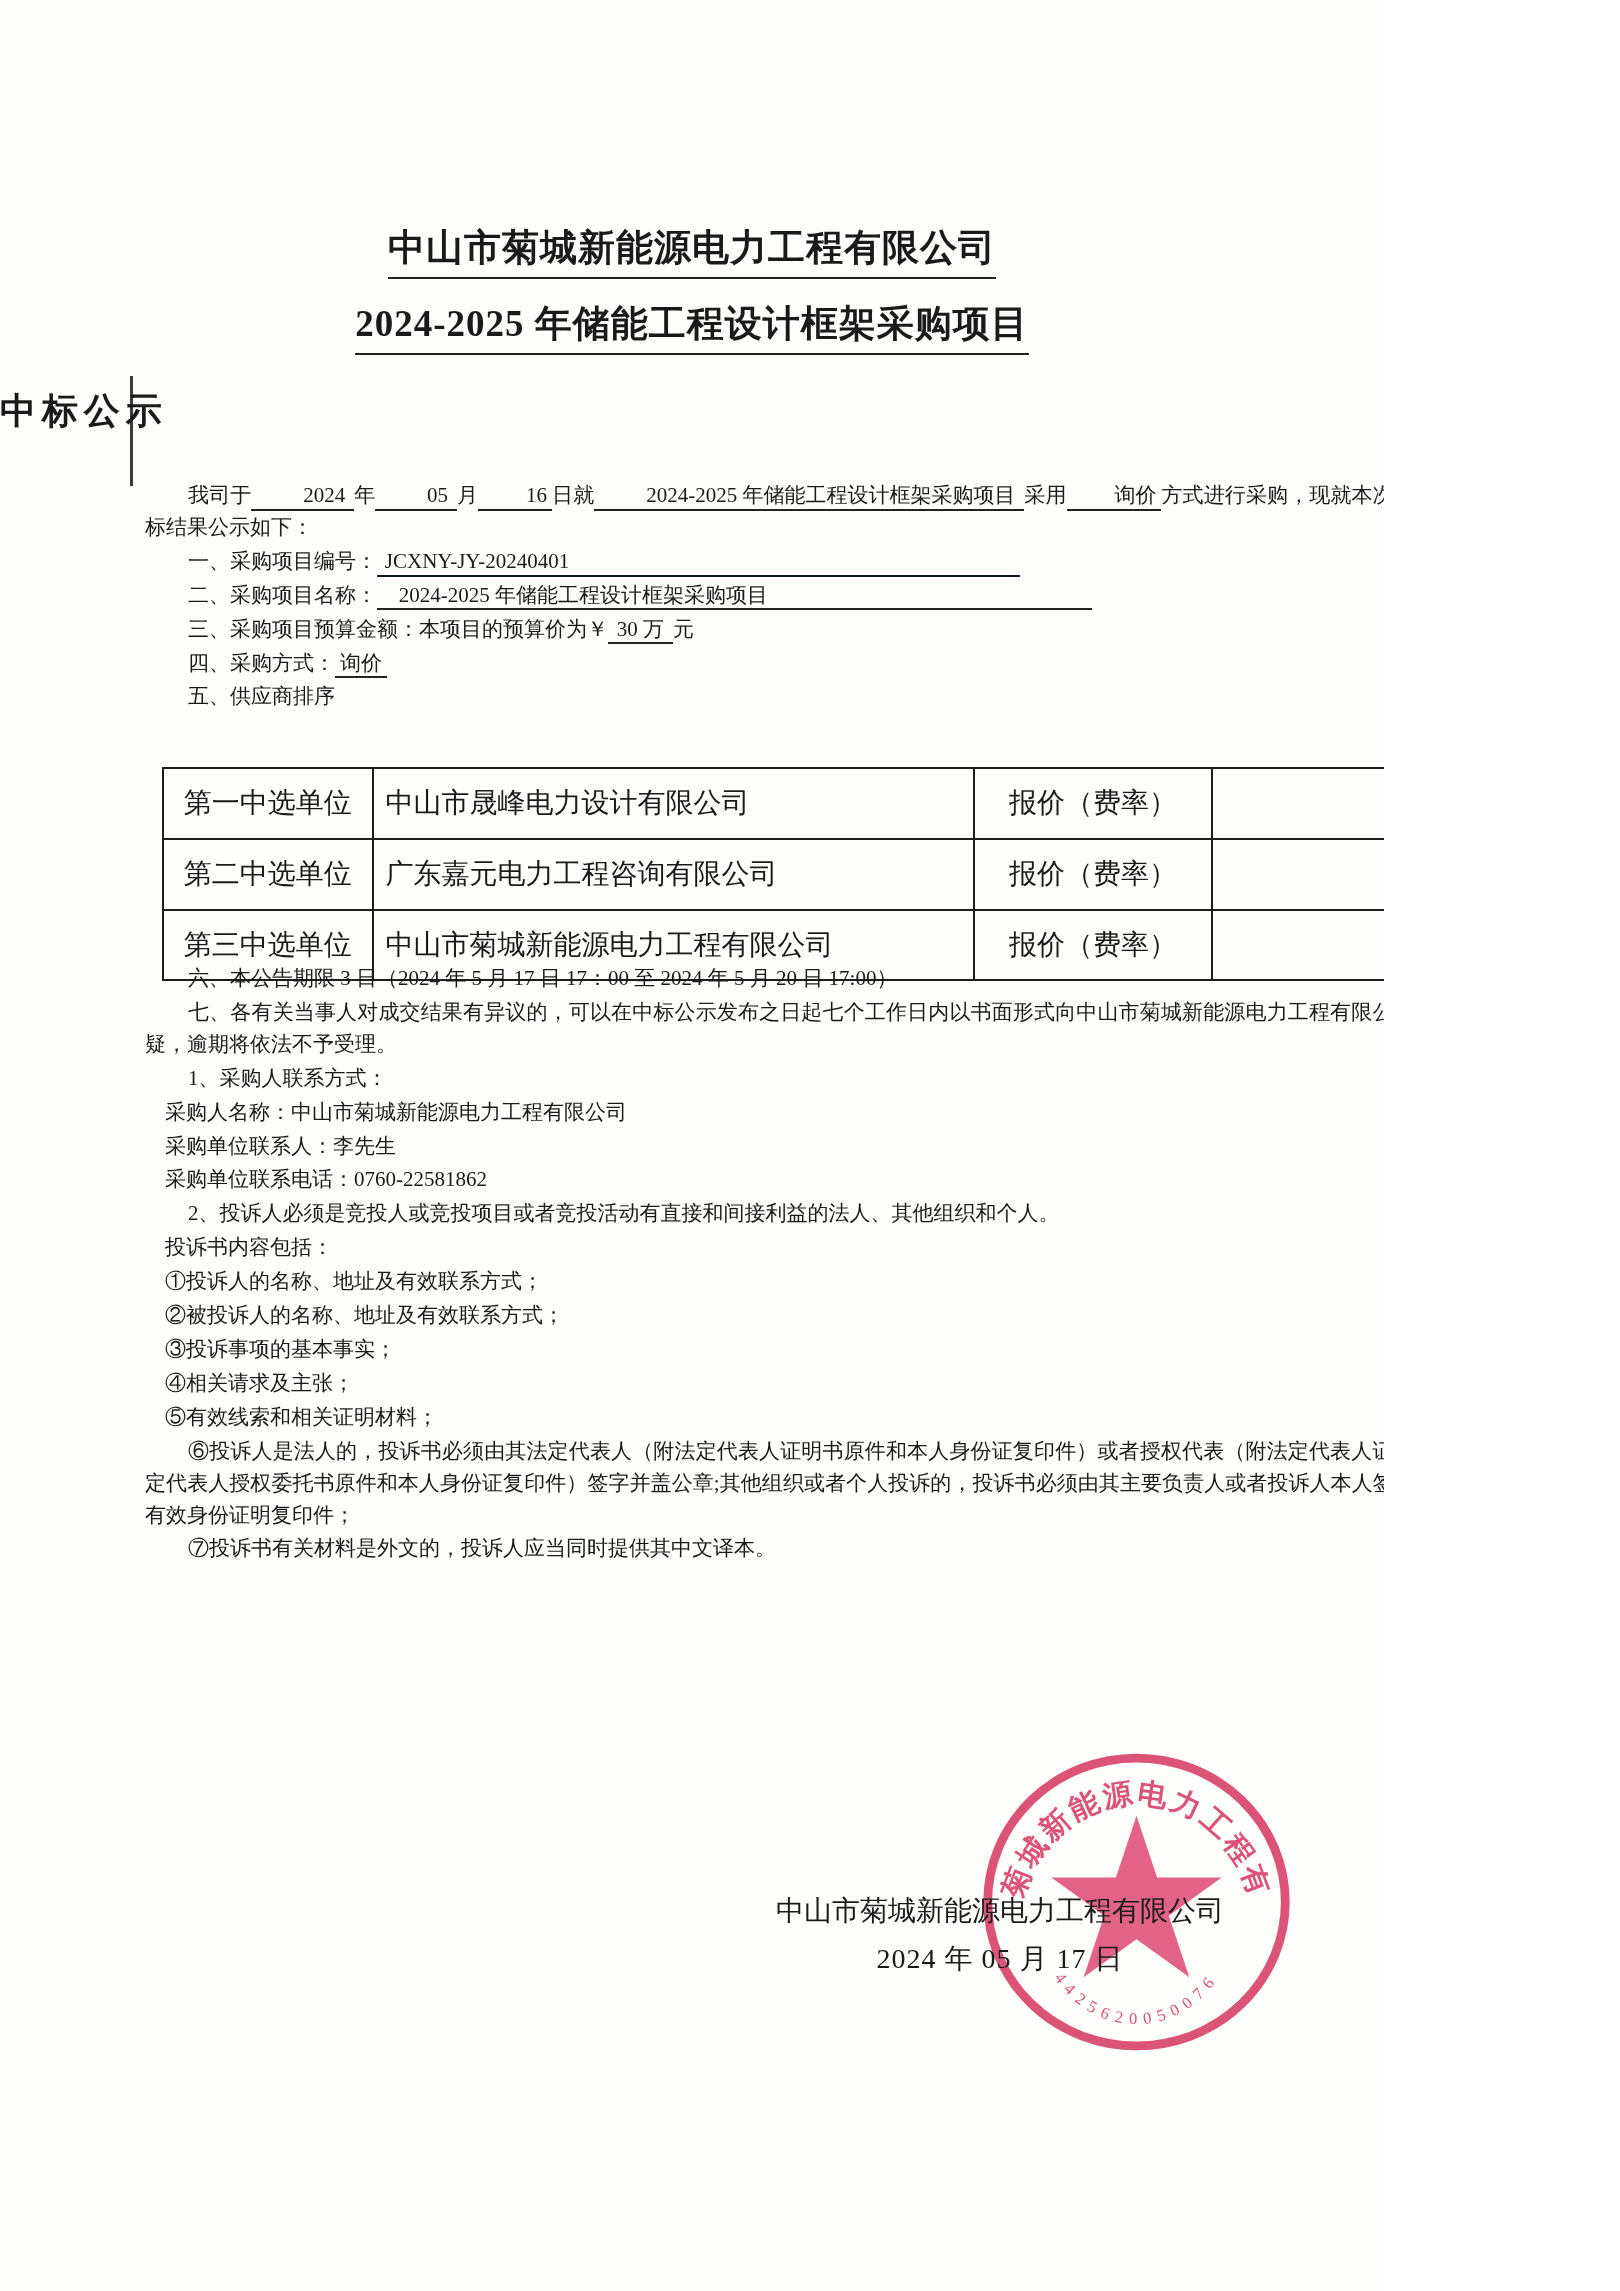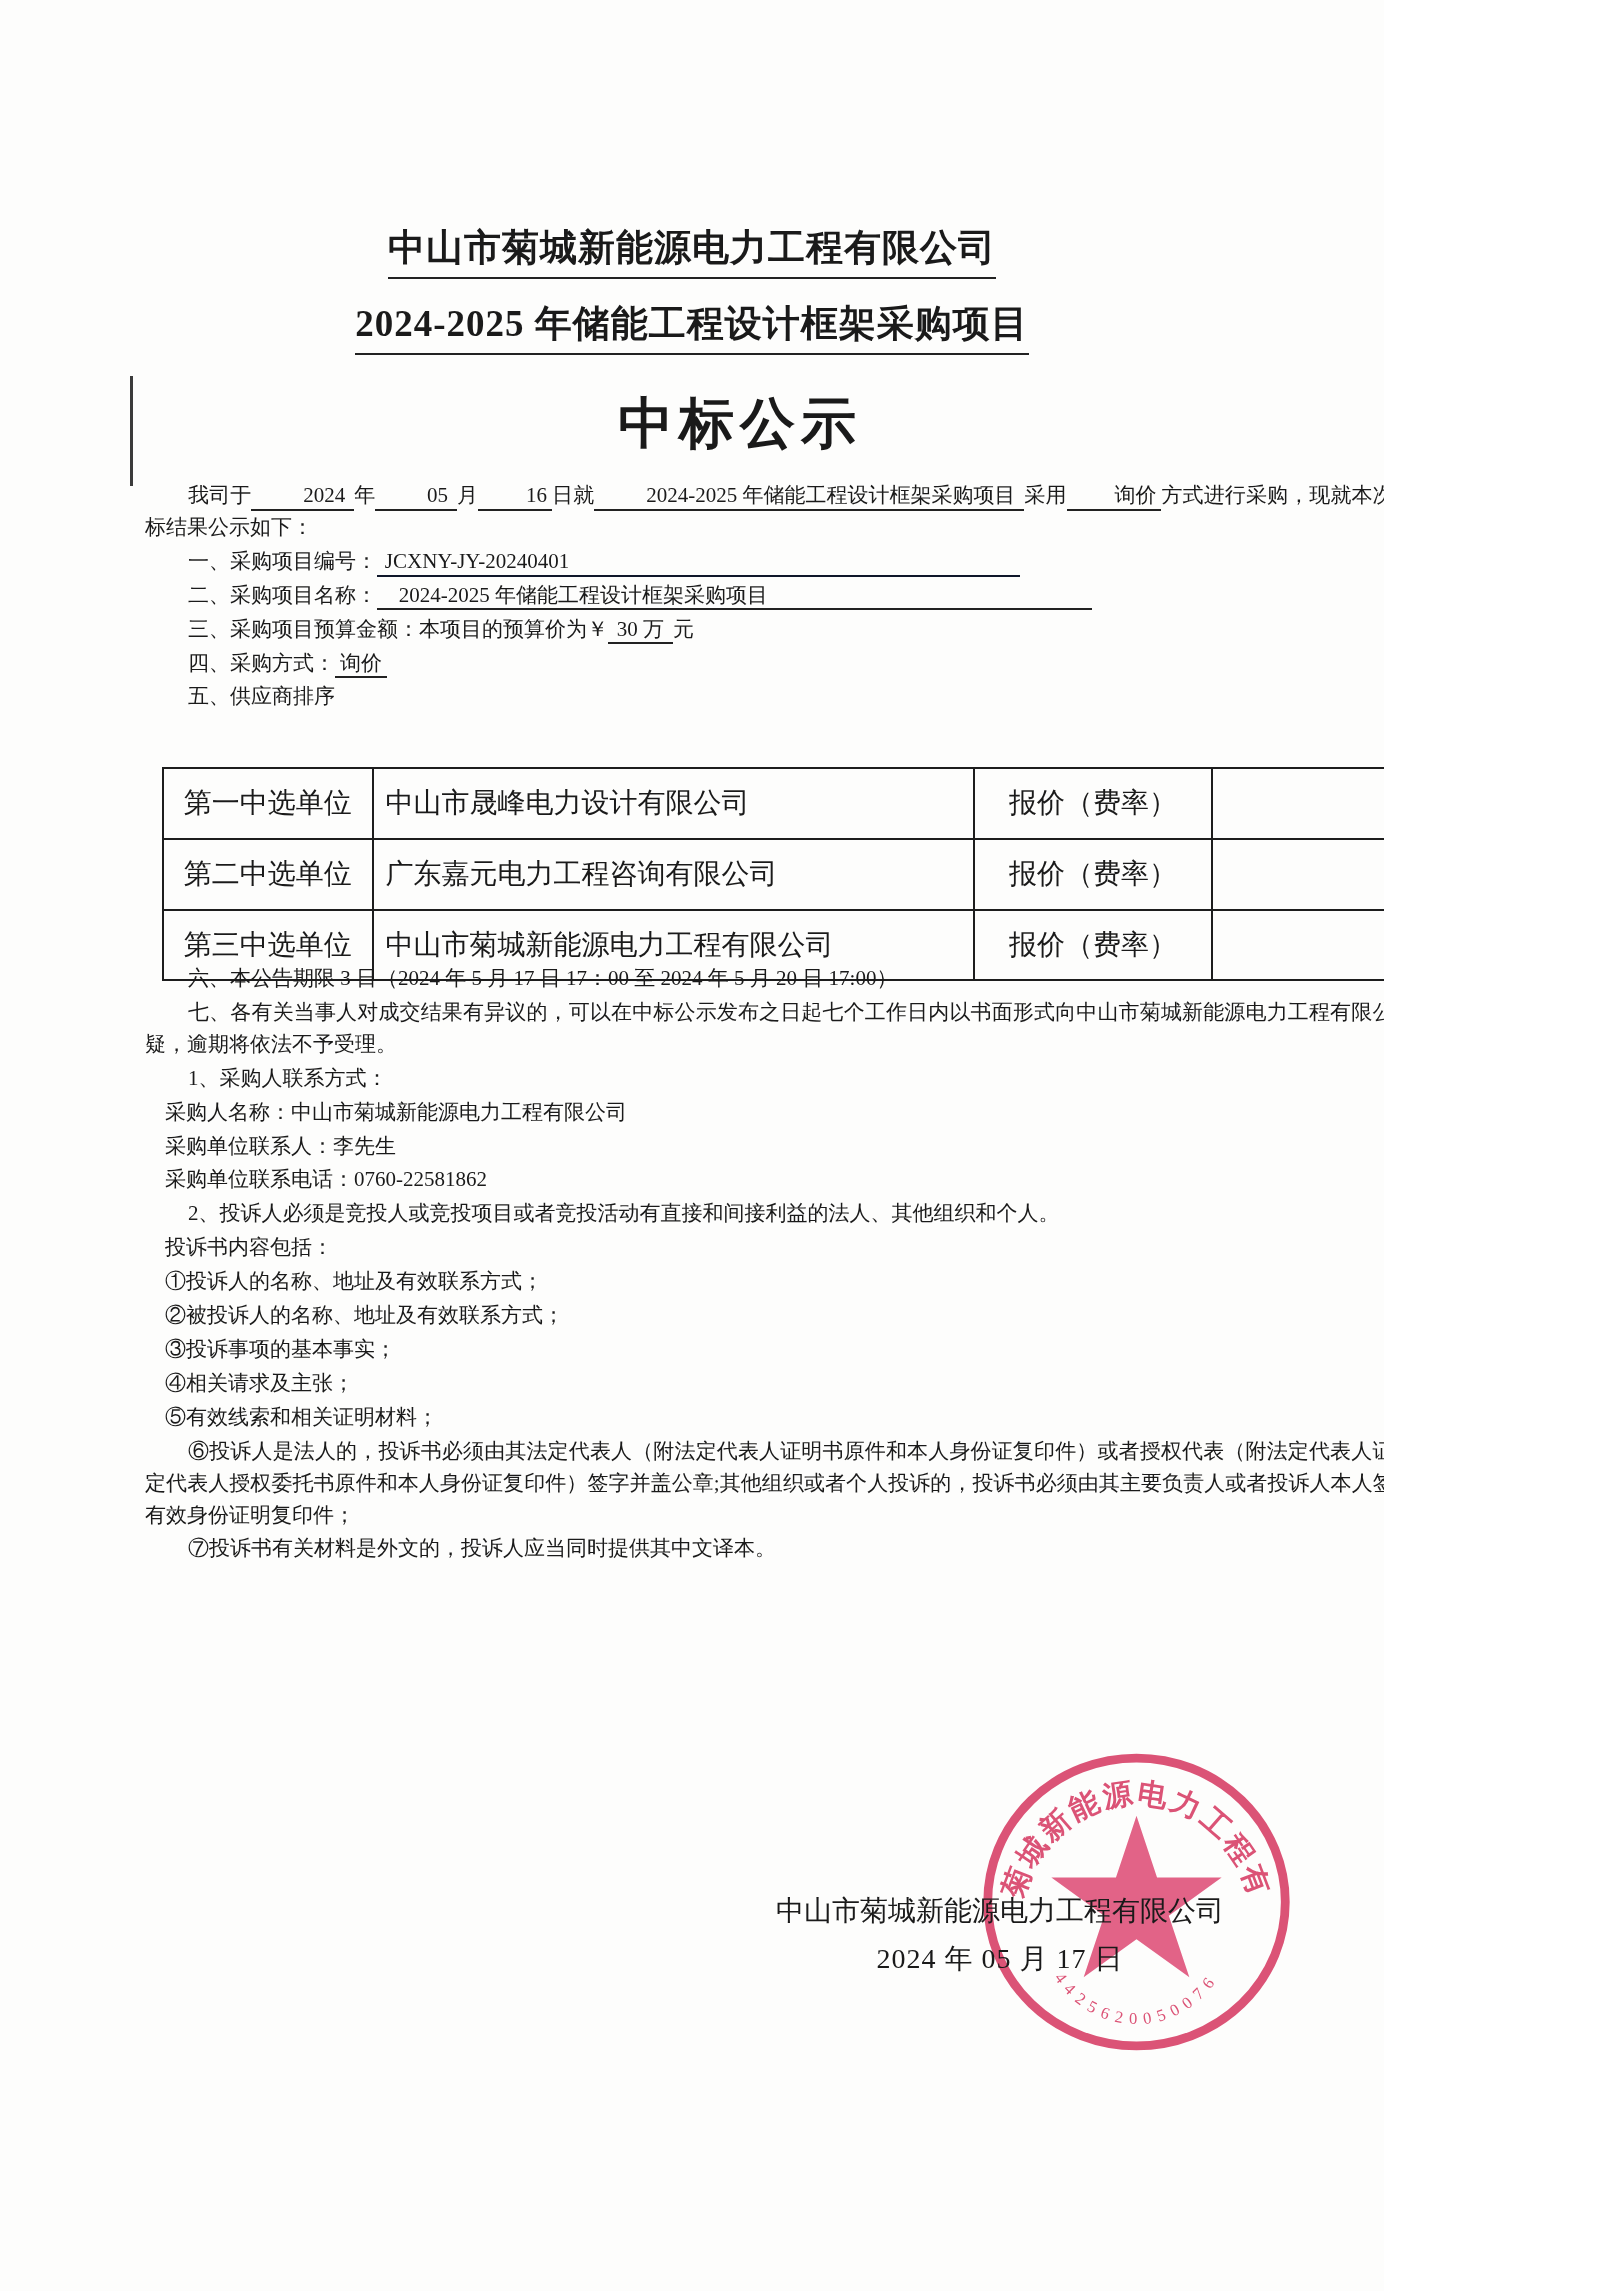--- a/index.html
+++ b/index.html
@@ -47,25 +47,24 @@
   .doc-title-2 { top: 299px; }
   .doc-title-1 span, .doc-title-2 span {
     border-bottom: 2.9px solid #222;
     padding-bottom: 3.9px;
     display: inline-block;
   }
   .doc-title-3 {
     position: absolute;
     top: 387px;
     width: 100%;
-    text-align: center;
+    text-align: left;
     font-weight: bold;
-    font-size: 55px;
+    font-size: 36px;
     letter-spacing: 5.9px;
-    padding-left: 48px;
   }
   
   .body-area {
     position: absolute;
     left: 145px;
     top: 480px;
     width: 1333px;
     font-size: 21px;
     line-height: 1.52;
   }

